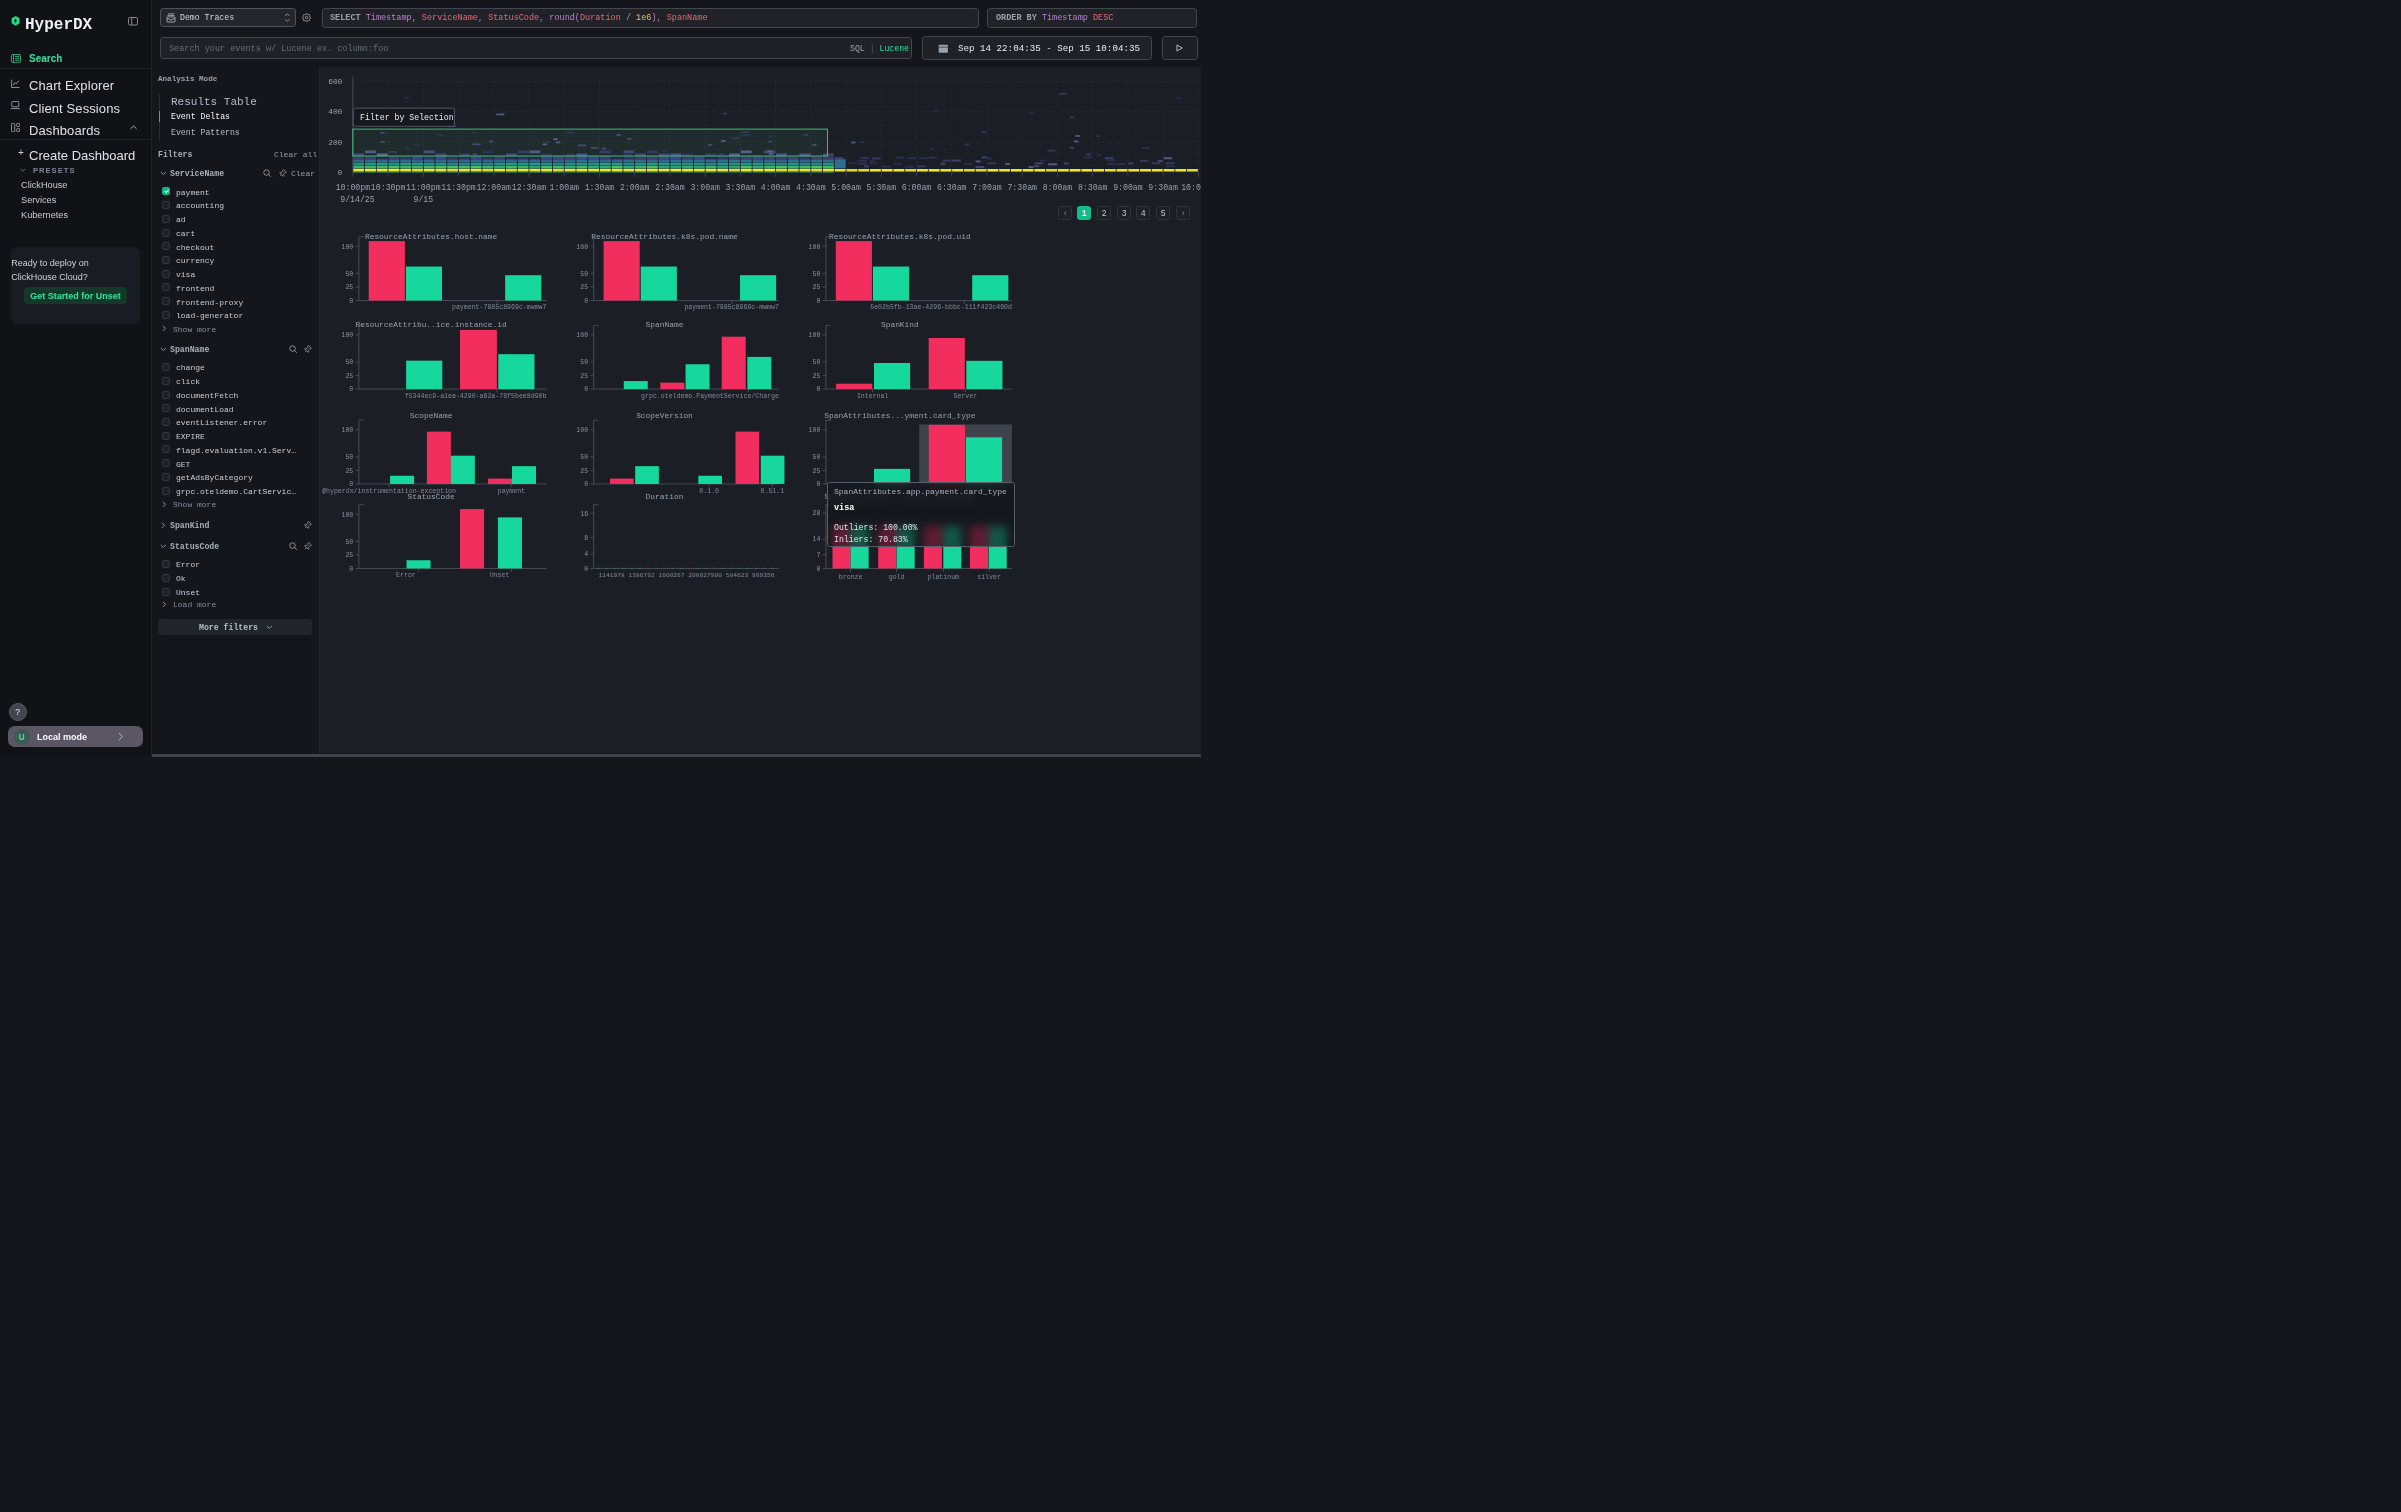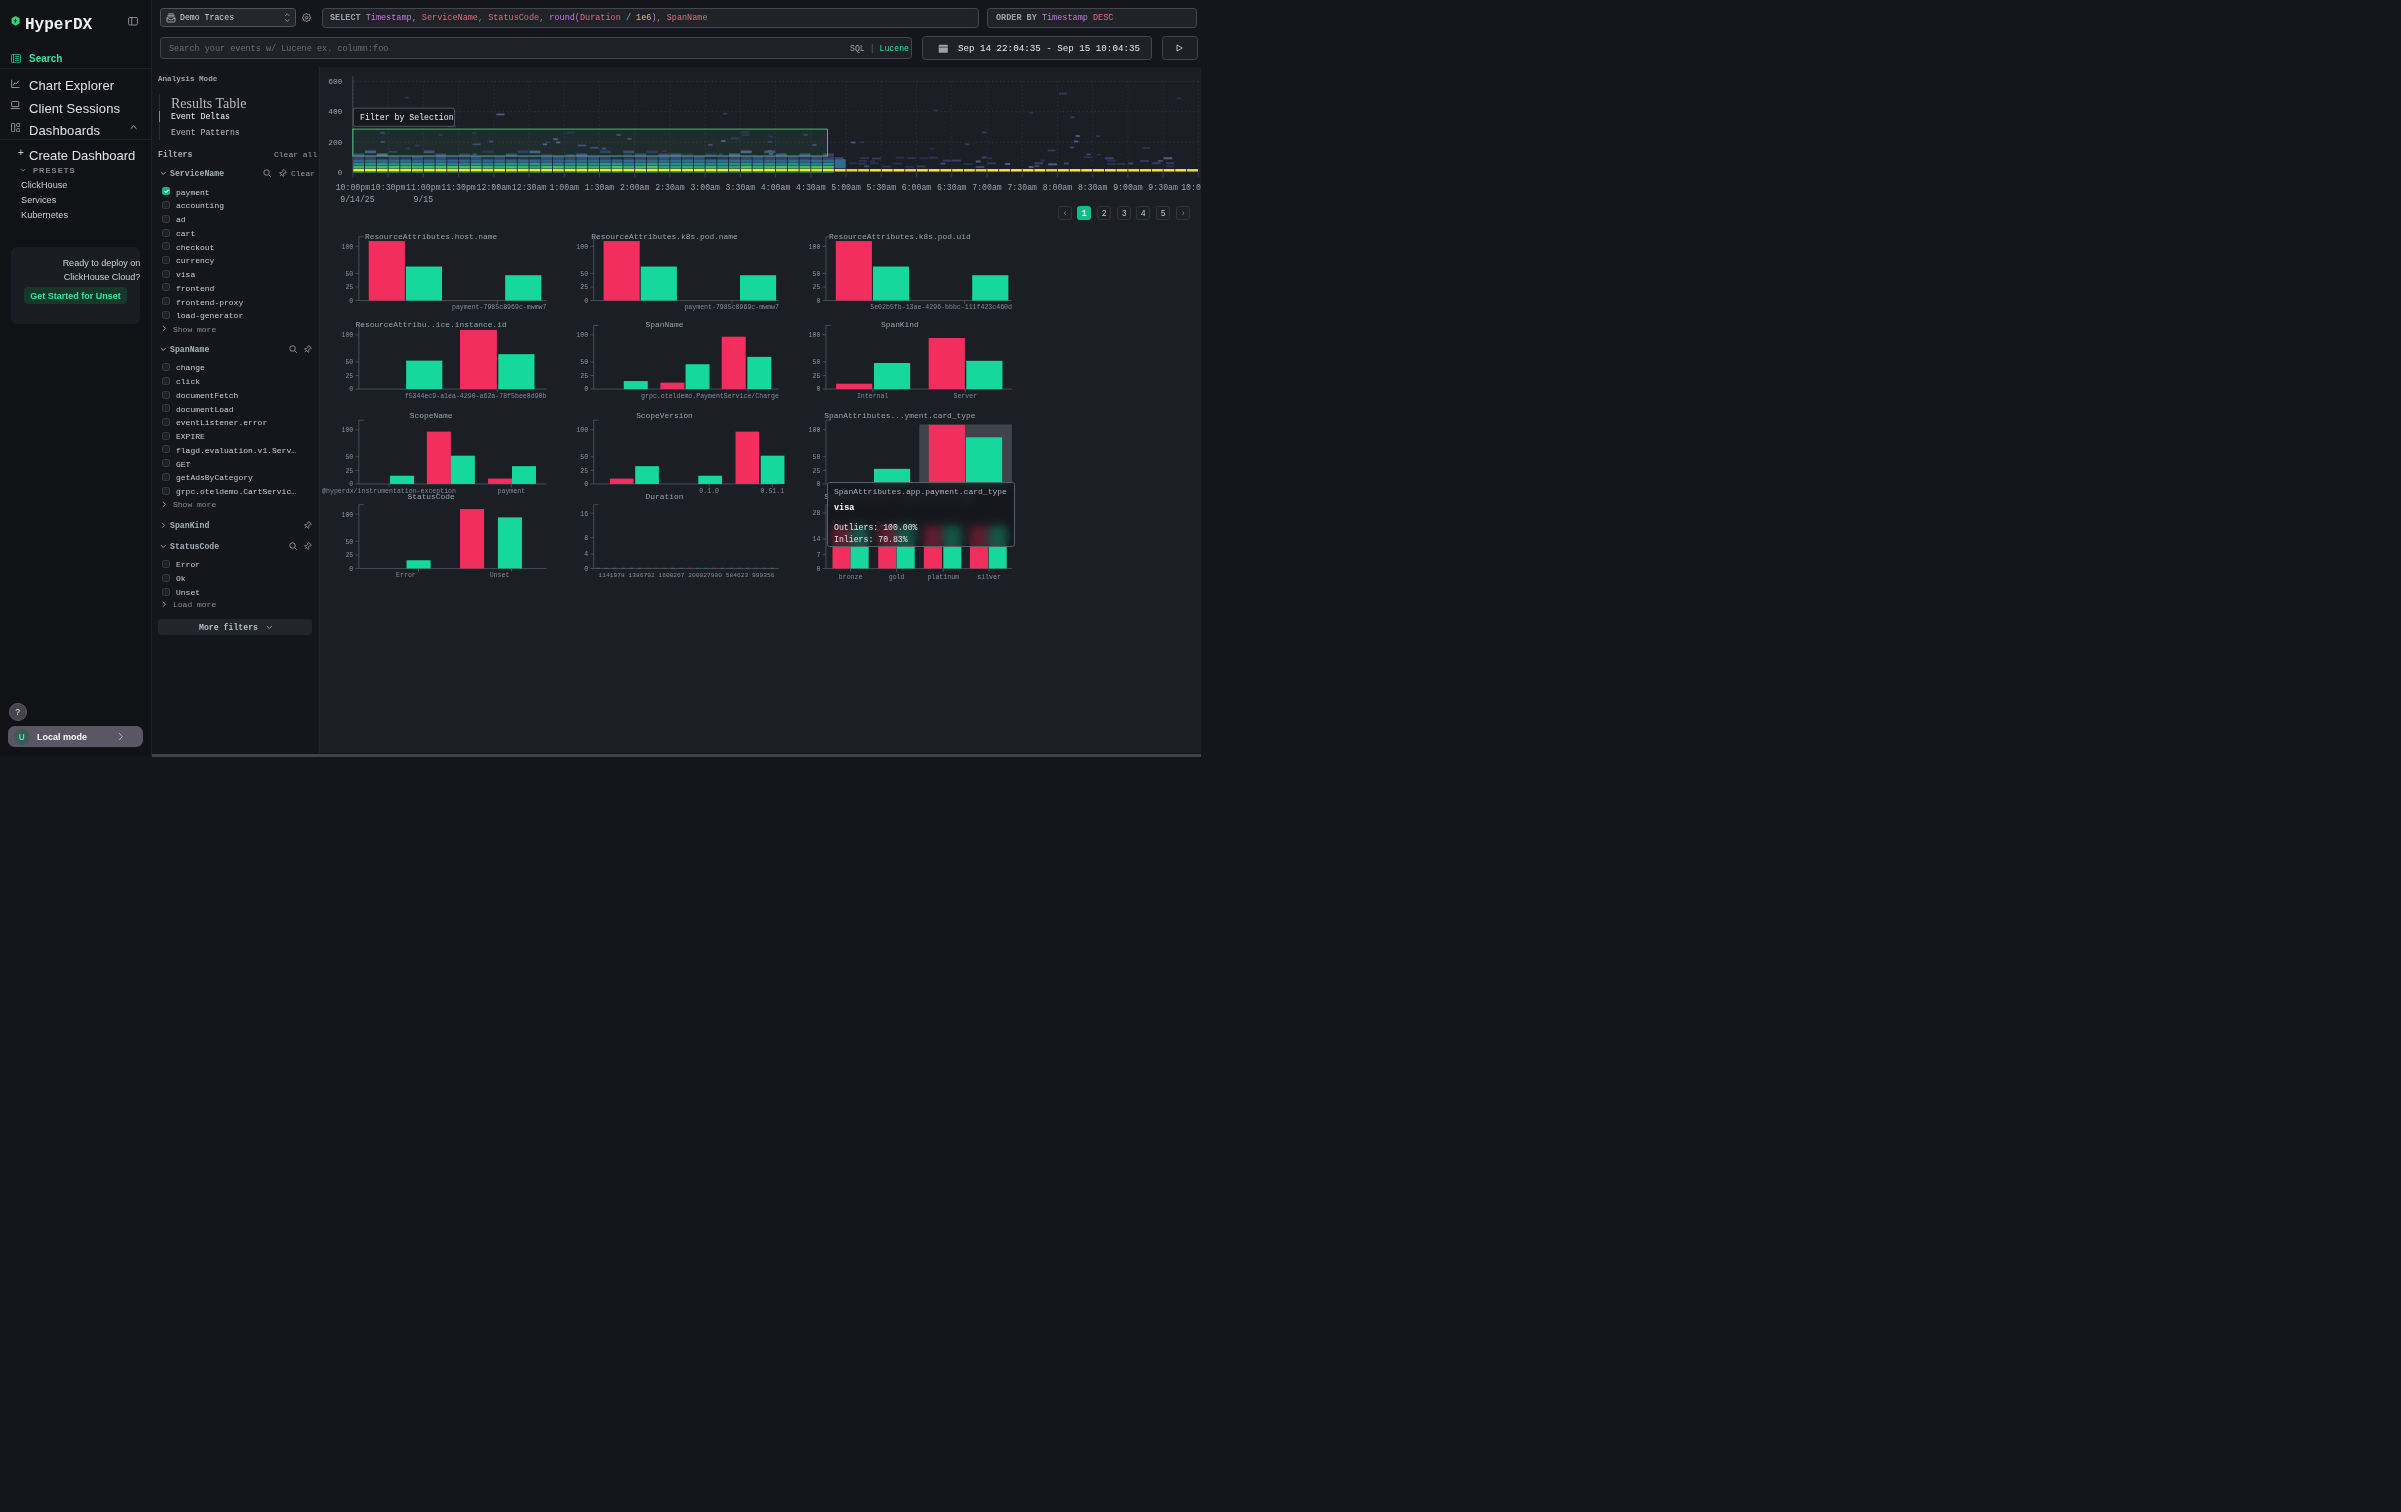--- a/index.html
+++ b/index.html
@@ -58,21 +58,21 @@
     <div class="abs sans" style="left:18px;top:147px;font-size:10px;color:#c9ced6">+</div>
     <div class="abs sans" style="left:29px;top:148px;font-size:13px;color:#dfe3e9">Create Dashboard</div>
     <svg class="abs" style="left:20.4px;top:168px" width="6" height="4" viewBox="0 0 9 6" fill="none" stroke="#7c8594" stroke-width="1.2">
       <path d="M1 1.2 L4.5 4.8 L8 1.2"></path>
     </svg>
     <div class="abs sans" style="left:33px;top:166px;font-size:7.6px;font-weight:bold;letter-spacing:1px;color:#7c8594">PRESETS</div>
     <div class="abs sans" style="left:21px;top:180px;font-size:9.2px;color:#c6ccd5">ClickHouse</div>
     <div class="abs sans" style="left:21px;top:195px;font-size:9.2px;color:#c6ccd5">Services</div>
     <div class="abs sans" style="left:21px;top:210px;font-size:9.2px;color:#c6ccd5">Kubernetes</div>
     <div class="abs" style="left:11.2px;top:247px;width:129px;height:77px;background:#191c22;border-radius:6px"></div>
-    <div class="abs sans" style="left:11.2px;top:256px;width:129px;text-align:right;font-size:9px;color:#ccd2da;line-height:14px">Ready to deploy on<br>ClickHouse Cloud?</div>
+    <div class="abs sans" style="left:11.2px;top:256px;width:129px;text-align:left;font-size:9px;color:#ccd2da;line-height:14px">Ready to deploy on<br>ClickHouse Cloud?</div>
     <div class="abs" style="left:24px;top:287px;width:103px;height:17px;background:#16382a;border-radius:4px"></div>
     <div class="abs sans" style="left:24px;top:291px;width:103px;text-align:center;font-size:9px;font-weight:bold;color:#35e2a0">Get Started for Unset</div>
     <div class="abs" style="left:8.5px;top:703px;width:18px;height:18px;border-radius:50%;background:#45434d;border:0.7px solid #5a5862"></div>
     <div class="abs sans" style="left:8.5px;top:707px;width:18px;text-align:center;font-size:8.5px;color:#e8eaee">?</div>
     <div class="abs" style="left:8.2px;top:726px;width:135px;height:21px;border-radius:6.6px;background:#5a5663"></div>
     <div class="abs" style="left:13.5px;top:729px;width:16.4px;height:16.4px;border-radius:50%;background:#3e5a54"></div>
     <div class="abs sans" style="left:13.5px;top:733px;width:16.4px;text-align:center;font-size:8.2px;font-weight:bold;color:#3ee6a5">U</div>
     <div class="abs sans" style="left:37px;top:732px;font-size:9px;font-weight:bold;color:#fafbfc">Local mode</div>
     <svg class="abs" style="left:118px;top:732px" width="5.3" height="9.2" viewBox="0 0 8 14" fill="none" stroke="#a7bdd3" stroke-width="1.5">
       <path d="M1.5 1.5 L6.5 7 L1.5 12.5"></path>
@@ -108,21 +108,21 @@
   </svg>
 <div class="abs" style="left:958px;top:43px;font-family:'Liberation Mono',monospace;font-size:9.2px;color:#e6e9ee;white-space:pre">Sep 14 22:04:35 - Sep 15 10:04:35</div>
 <div class="abs" style="left:1162px;top:36px;width:36px;height:24px;background:#1d1f24;border:0.7px solid #41454e;border-radius:3.3px"></div>
 <svg class="abs" style="left:1176px;top:44px" width="7.2" height="8" viewBox="0 0 11 12" fill="none" stroke="#dde1e7" stroke-width="1.2">
     <path d="M1.5 1.3 L9.5 6 L1.5 10.7 Z"></path>
   </svg>
 <div class="abs" style="left:319px;top:67px;width:0.7px;height:686px;background:#23262d"></div>
 <div class="abs" style="left:158px;top:75px;font-family:'Liberation Mono',monospace;font-weight:bold;font-size:7.6px;color:#99a1ad">Analysis Mode</div>
 <div class="abs" style="left:159px;top:94px;width:1.3px;height:46px;background:#2b2e35"></div>
 <div class="abs" style="left:159px;top:111px;width:1.3px;height:11.2px;background:#21c08a"></div>
-<div class="abs" style="left:171px;top:96px;font-family:Liberation Serif, serif;font-size:14px;color:#b4bbc6">Results Table</div>
+<div class="abs" style="left:171px;top:96px;font-family:Liberation Mono, monospace;font-size:11px;color:#b4bbc6">Results Table</div>
 <div class="abs" style="left:171px;top:112px;font-family:'Liberation Mono',monospace;font-size:8.2px;color:#f2f4f7">Event Deltas</div>
 <div class="abs" style="left:171px;top:128px;font-family:'Liberation Mono',monospace;font-size:8.2px;color:#b4bbc6">Event Patterns</div>
 <div class="abs mono hdr" style="left:158px;top:150px">Filters</div>
 <div class="abs" style="left:274px;top:150px;font-family:'Liberation Mono',monospace;font-size:8px;color:#959daa">Clear all</div>
 <svg class="abs" style="left:160px;top:171px" width="6.6" height="4.6" viewBox="0 0 10 7" fill="none" stroke="#9aa1ac" stroke-width="1.4">
     <path d="M1.2 1.5 L5 5.3 L8.8 1.5"></path>
   </svg>
 <div class="abs mono hdr" style="left:170px;top:169px;font-size:8.2px">ServiceName</div>
 <svg class="abs" style="left:263px;top:169px" width="8.5" height="8.5" viewBox="0 0 13 13" fill="none" stroke="#9aa1ac" stroke-width="1.3">
     <circle cx="5.4" cy="5.4" r="4.2"></circle>

